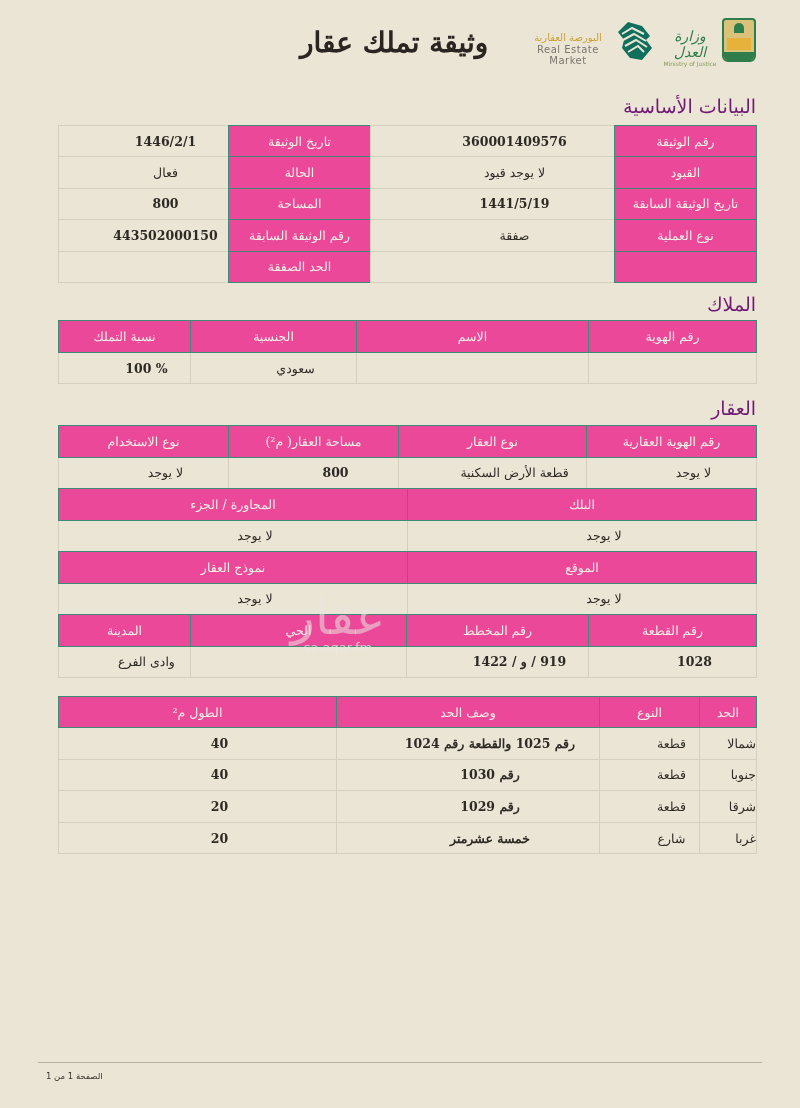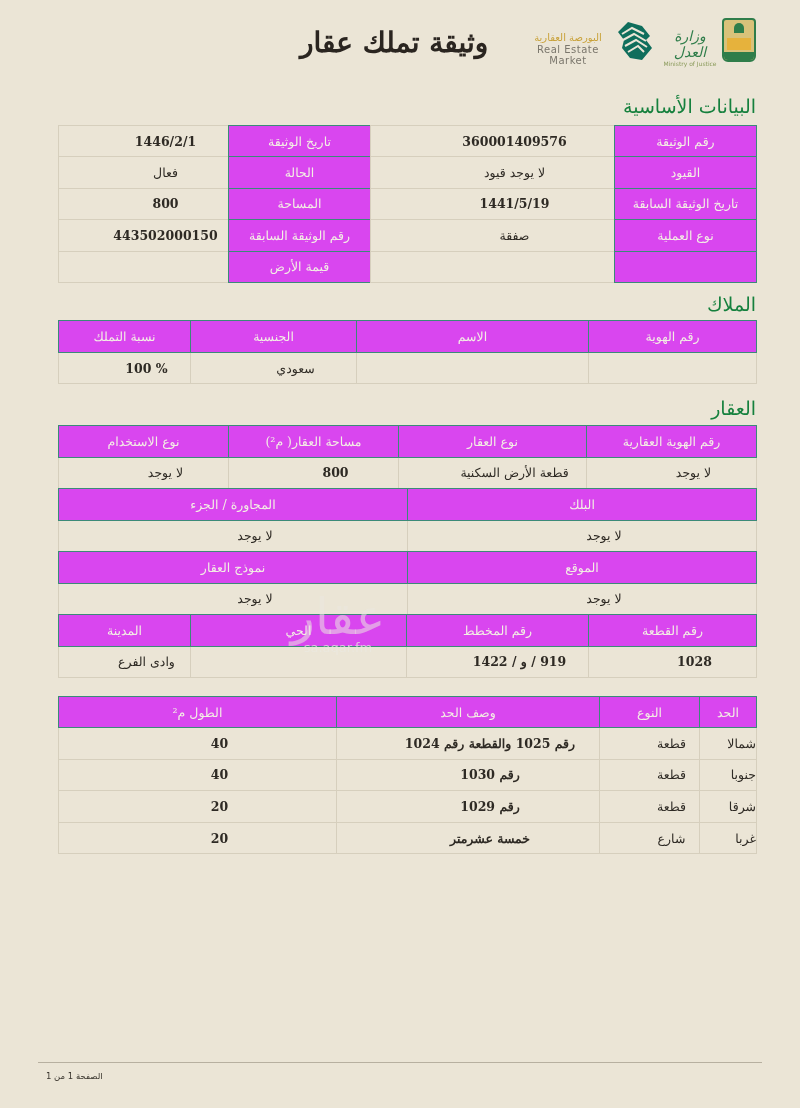--- a/index.html
+++ b/index.html
@@ -22,30 +22,30 @@
   .logo-map { position: absolute; left: 322px; top: 4px; width: 44px; height: 46px; }
   .logo-moj { position: absolute; left: 370px; top: 14px; width: 60px; text-align: center; }
   .logo-moj .ar { font-size: 14px; color: #2f7d4a; font-family: "DejaVu Serif", serif; direction: rtl; display:block; font-style: italic;}
   .logo-moj .en { font-size: 6px; color: #8a9a5a; font-family: "DejaVu Sans", sans-serif; display:block; }
   .logo-emblem { position: absolute; left: 432px; top: 4px; width: 34px; height: 44px; border: 2px solid #2f7d4a; border-radius: 4px 4px 6px 6px; background: #d9c27a; overflow: hidden; }
   .logo-emblem .band { position: absolute; left: 3px; right: 3px; top: 18px; height: 12px; background: #e6b23c; }
   .logo-emblem .top { position: absolute; left: 10px; top: 3px; width: 10px; height: 10px; background: #2f7d4a; border-radius: 50% 50% 0 0; }
   .logo-emblem .bottom { position: absolute; left: 0; right: 0; bottom: 0; height: 8px; background: #2f7d4a; }
 
   .section-title {
-    position: absolute; right: 44px; font-size: 19px; font-weight: normal; color: #15803d;
+    position: absolute; right: 44px; font-size: 19px; font-weight: normal; color: #701a75;
     font-family: "DejaVu Serif", serif;
   }
 
   table { border-collapse: collapse; position: absolute; direction: rtl; table-layout: fixed; }
   td, th {
     font-family: "DejaVu Serif", serif; font-size: 12.5px; text-align: center; vertical-align: middle;
     border: 1px solid #d6cfbd;
   }
-  th, td.lbl { background: #d946ef; color: #f3efe4; font-weight: normal; border-color: #3c8a78; }
+  th, td.lbl { background: #ec4899; color: #f3efe4; font-weight: normal; border-color: #3c8a78; }
   td.val { color: #2e2a24; font-weight: bold; padding-left: 44px; }
   td.val.ar { font-weight: normal; }
 
   .t-basic { left: 58px; top: 125px; width: 698px; }
   .t-basic td { height: 31.4px; }
 
   .t-owners { left: 58px; top: 320px; width: 698px; }
   .t-owners th { height: 32px; }
   .t-owners td { height: 31px; }
 
@@ -132,21 +132,21 @@
     </tr>
     <tr>
       <td class="lbl">نوع العملية</td>
       <td class="val ar">صفقة</td>
       <td class="lbl">رقم الوثيقة السابقة</td>
       <td class="val">443502000150</td>
     </tr>
     <tr>
       <td class="lbl"></td>
       <td class="val"></td>
-      <td class="lbl">قيمة الأرض</td>
+      <td class="lbl">الحد الصفقة</td>
       <td class="val"></td>
     </tr>
   </tbody>
     </table>
 
   <div class="section-title" style="top:293px;">الملاك</div>
   <table class="t-owners">
     <colgroup>
       <col style="width:168px">
         <col style="width:232px">

